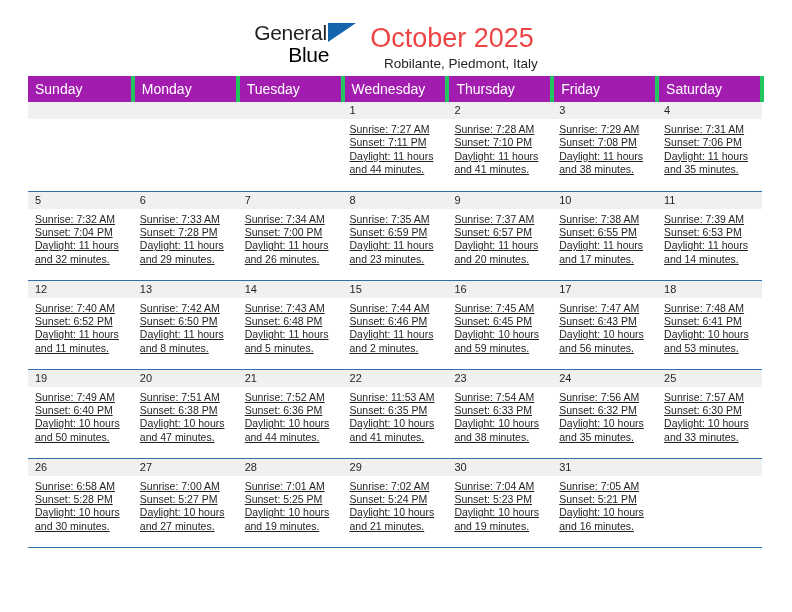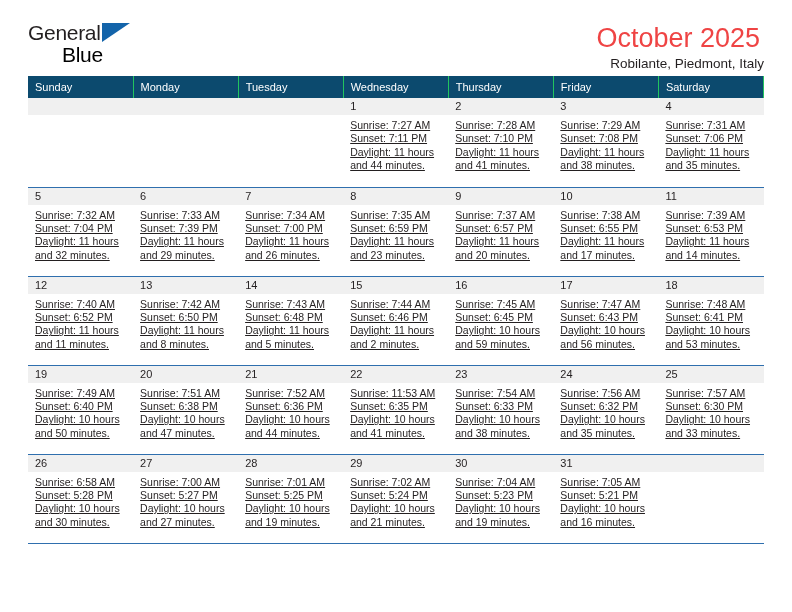--- a/index.html
+++ b/index.html
@@ -19,21 +19,21 @@
     width: 792px;
     height: 612px;
     box-sizing: border-box;
     padding: 0 28px;
   }
 
   
   .masthead {
     display: flex;
     align-items: flex-start;
-    justify-content: space-between;
+    justify-content: center;
     height: 76px;
     padding-top: 20px;
     box-sizing: border-box;
   }
   .logo {
     position: relative;
     width: 112px;
     height: 48px;
     line-height: 1;
     user-select: none;
@@ -80,29 +80,29 @@
     margin-top: 2px;
   }
 
   
   .calendar {
     width: 736px;
     border-collapse: collapse;
     table-layout: fixed;
   }
   .calendar thead th {
-    background: #0c4a6e;
+    background: #a21caf;
     color: #ffffff;
-    font-size: 11px;
+    font-size: 14px;
     font-weight: normal;
     text-align: left;
     padding: 5px 0 5px 7px;
     height: 20px;
     box-sizing: border-box;
-    border-right: 1px solid #22c55e;
+    border-right: 4px solid #22c55e;
   }
   .calendar tbody td {
     vertical-align: top;
     padding: 0;
     height: 89px;
     box-sizing: border-box;
     border-bottom: 1px solid #2f6fae;
     background: #ffffff;
   }
   .cell-inner {
@@ -242,21 +242,21 @@
                 <div>Daylight: 11 hours</div>
                 <div>and 32 minutes.</div>
               </div>
             </div>
           </td>
           <td>
             <div class="cell-inner">
               <div class="daynum">6</div>
               <div class="info">
                 <div>Sunrise: 7:33 AM</div>
-                <div>Sunset: 7:39 PM</div>
+                <div>Sunset: 7:28 PM</div>
                 <div>Daylight: 11 hours</div>
                 <div>and 29 minutes.</div>
               </div>
             </div>
           </td>
           <td>
             <div class="cell-inner">
               <div class="daynum">7</div>
               <div class="info">
                 <div>Sunrise: 7:34 AM</div>

